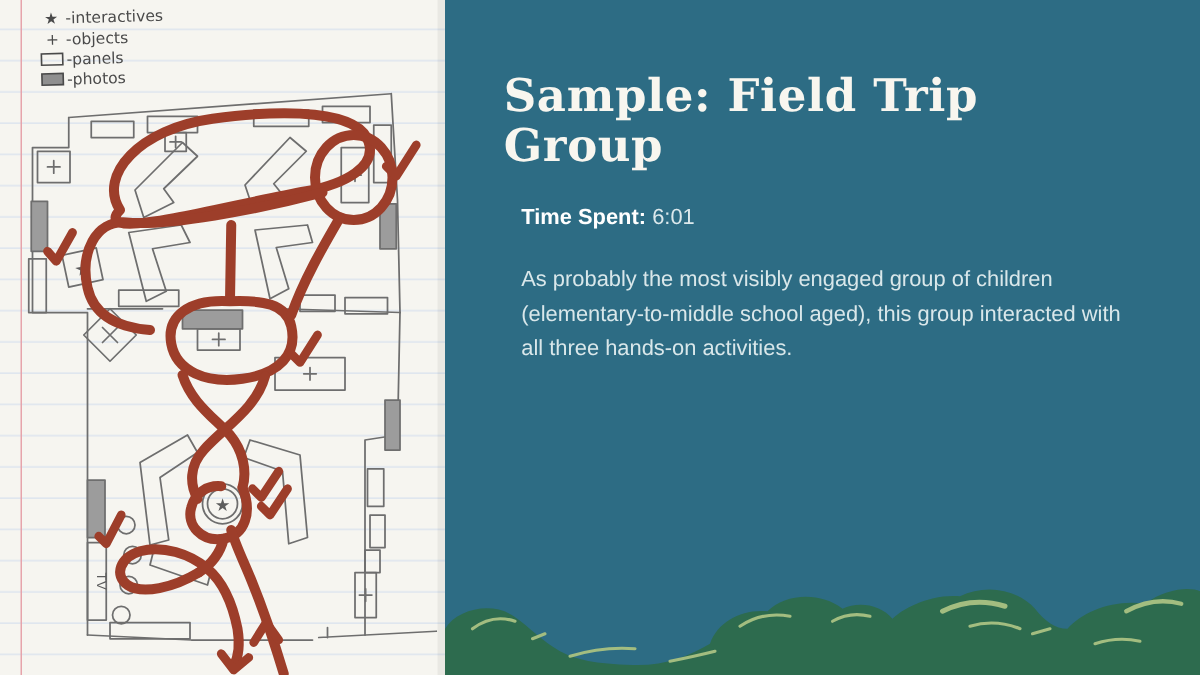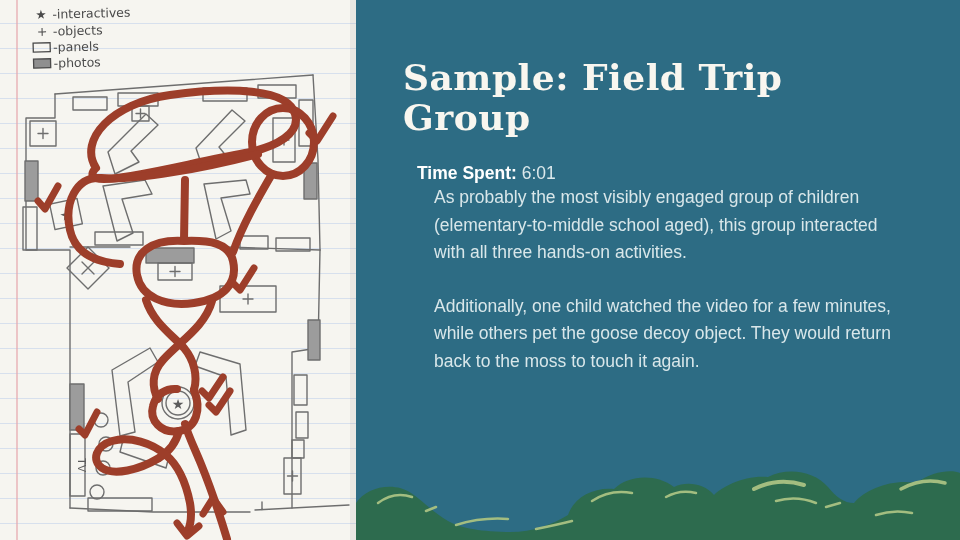--- a/index.html
+++ b/index.html
@@ -12,26 +12,26 @@
   .content-panel{
     position:absolute;left:356px;top:0;width:604px;height:540px;
     background:#2d6c84;box-sizing:border-box;padding:58px 42px 0 47px;
   }
   .slide-title{
     font-family:"DejaVu Serif","Liberation Serif",serif;
     font-weight:bold;font-size:36px;line-height:1.1;color:#f8f6ef;
     letter-spacing:0.5px;margin:0;
   }
   .body-text{margin-left:14px;margin-top:26px;max-width:482px;}
-  .time-row{font-size:17.5px;color:#e3edf0;}
+  .time-row{font-size:17.5px;color:#e3edf0;margin-bottom:26px;}
   .time-label{font-weight:bold;color:#ffffff;}
   .time-value{color:#dce9ec;}
   .para{
     font-size:17.5px;line-height:1.57;color:#d9e7ea;
-    margin:0 0 26px 17px;
+    margin:0 0 26px 0;
   }
   .para.emph{font-weight:bold;color:#ffffff;max-width:470px;}
   .bushes{position:absolute;left:356px;bottom:0;width:604px;height:95px;}
 </style>
 </head>
 <body>
 
 <div class="map-panel">
 <svg width="356" height="540" viewBox="0 0 356 540">
   <defs>
@@ -165,21 +165,20 @@
 </div>
 
 <div class="content-panel">
   <h1 class="slide-title">Sample: Field Trip Group</h1>
   <div class="body-text">
     <div class="time-row">
       <span class="time-label">Time Spent:</span>
       <span class="time-value">6:01</span>
     </div>
     <p class="para">As probably the most visibly engaged group of children (elementary-to-middle school aged), this group interacted with all three hands-on activities.</p>
-    <p class="para">Additionally, one child watched the video for a few minutes, while others pet the goose decoy object. They would return back to the moss to touch it again.</p>
   </div>
 </div>
 
 <svg class="bushes" viewBox="0 0 604 95">
   <path fill="#2d6b4e" d="M0,95 L0,58 C10,42 38,36 55,48 C68,57 78,68 92,76 C105,83 120,86 150,87
     C175,88 195,80 212,70 C218,52 238,42 258,44 C272,30 300,28 318,42 C330,36 348,38 358,50
     C366,42 388,30 412,32 C432,22 458,26 472,42 C480,52 488,58 498,58 C510,44 536,34 560,38
     C576,26 596,24 604,28 L604,95 Z"></path>
   <g stroke="#a3bd80" stroke-width="2.5" fill="none" stroke-linecap="round">
     <path d="M22,58 q16,-12 34,-6"></path>

